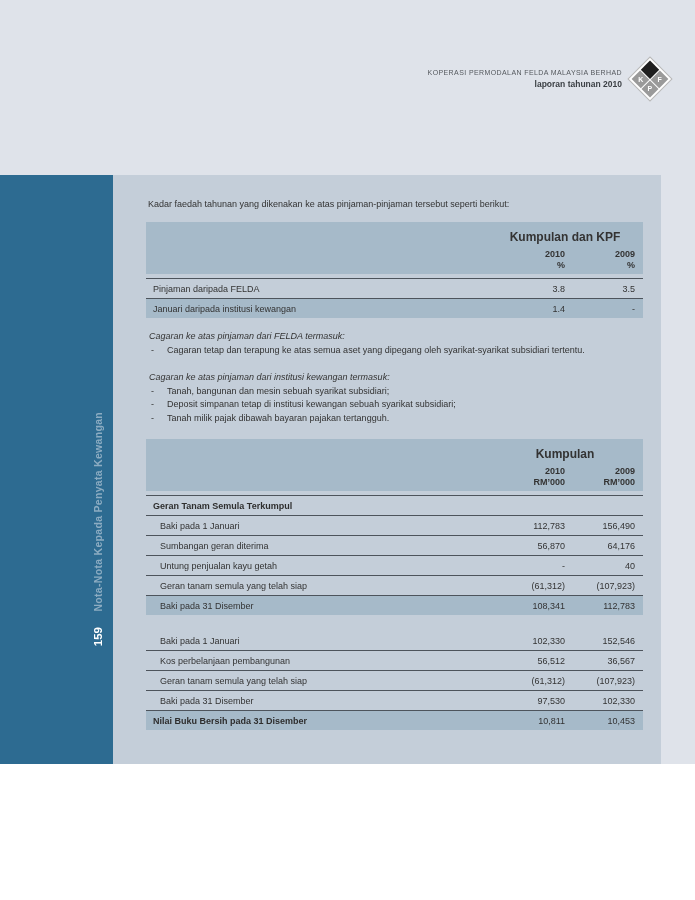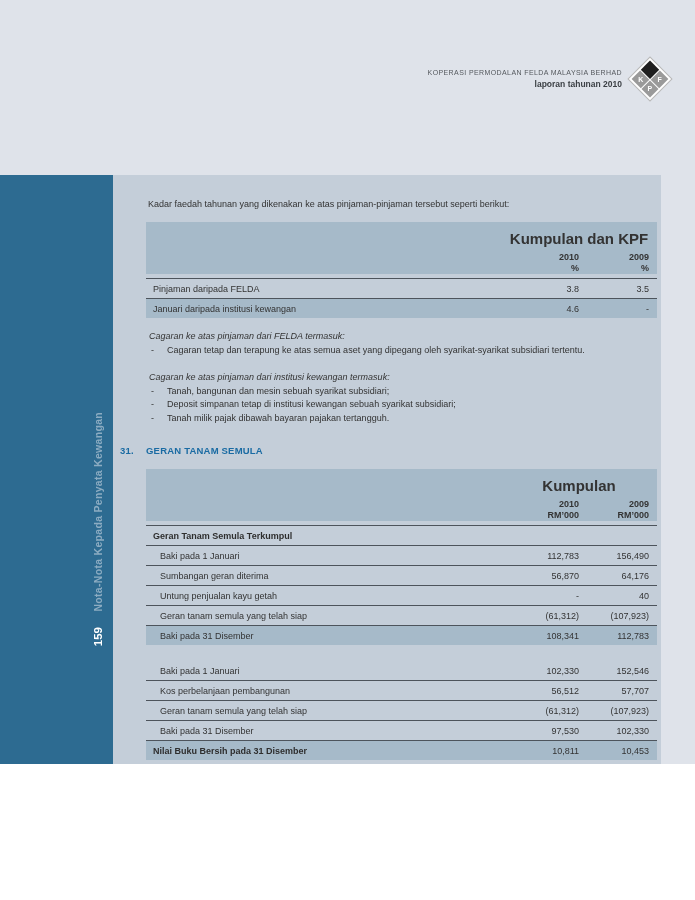--- a/index.html
+++ b/index.html
@@ -35,27 +35,27 @@
     color:var(--sidebar-label);font-weight:bold;font-size:10.5px;letter-spacing:.3px;white-space:nowrap;
   }
   .page-number{
     position:absolute;right:9px;bottom:118px;
     writing-mode:vertical-rl;transform:rotate(180deg);
     color:var(--page-number);font-weight:bold;font-size:11.5px;
   }
   
   .content{
     position:absolute;left:113px;top:175px;width:548px;bottom:0;background:var(--panel);
-    box-sizing:border-box;padding:24px 4px 0 33px;font-size:9px;
+    box-sizing:border-box;padding:24px 18px 0 33px;font-size:9px;
   }
   .intro{margin:0 0 0 2px;font-size:9px;}
   
   .table{margin-top:13px;}
   .band{background:var(--band);height:52px;box-sizing:border-box;padding:8px 8px 0 0;}
-  .band-group{width:140px;margin-left:auto;text-align:center;font-weight:bold;font-size:15px;}
+  .band-group{width:140px;margin-left:auto;text-align:center;font-weight:bold;font-size:12px;}
   .band-cols{display:flex;justify-content:flex-end;margin-top:5px;}
   .band-col{width:70px;text-align:right;font-weight:bold;font-size:9px;line-height:11px;}
   .spacer-line{height:4px;border-bottom:1px solid var(--line);}
   .trow{display:flex;align-items:center;height:19px;font-size:9px;border-bottom:1px solid var(--line);padding-right:8px;}
   .trow .label{flex:1;padding-left:7px;}
   .trow.indent .label{padding-left:14px;}
   .trow .val{width:70px;text-align:right;}
   .trow.shaded{background:var(--band);border-bottom:none;}
   .trow.gap{height:16px;border-bottom:none;background:transparent;}
   .trow.thead-row .label,.trow.bold .label{font-weight:bold;color:#2e2e2e;}
@@ -127,21 +127,21 @@
       </div>
       <div class="spacer-line"></div>
       <div id="rates-rows">
           <div class="trow">
             <span class="label">Pinjaman daripada FELDA</span>
             <span class="val">3.8</span>
             <span class="val">3.5</span>
           </div>
           <div class="trow shaded">
             <span class="label">Januari daripada institusi kewangan</span>
-            <span class="val">4.6</span>
+            <span class="val">1.4</span>
             <span class="val">-</span>
           </div>
         </div>
     </section>
 
     <div class="notes" id="notes">
         <div class="note-block">
           <p class="note-title">Cagaran ke atas pinjaman dari FELDA termasuk:</p>
           <div class="note-item">
             <span class="dash">-</span>
@@ -158,24 +158,20 @@
             <span class="dash">-</span>
             <span class="note-text">Deposit simpanan tetap di institusi kewangan sebuah syarikat subsidiari;</span>
           </div>
           <div class="note-item">
             <span class="dash">-</span>
             <span class="note-text">Tanah milik pajak dibawah bayaran pajakan tertangguh.</span>
           </div>
         </div>
       </div>
 
-    <h2 class="section-heading">
-      <span class="num">31.</span>
-      <span>GERAN TANAM SEMULA</span>
-    </h2>
 
     <section class="table">
       <div class="band">
         <div class="band-group">Kumpulan</div>
         <div class="band-cols">
           <div class="band-col">
             <div>2010</div>
             <div>RM’000</div>
           </div>
           <div class="band-col">
@@ -216,21 +212,21 @@
           </div>
           <div class="trow gap"></div>
           <div class="trow indent">
             <span class="label">Baki pada 1 Januari</span>
             <span class="val">102,330</span>
             <span class="val">152,546</span>
           </div>
           <div class="trow indent">
             <span class="label">Kos perbelanjaan pembangunan</span>
             <span class="val">56,512</span>
-            <span class="val">57,707</span>
+            <span class="val">36,567</span>
           </div>
           <div class="trow indent">
             <span class="label">Geran tanam semula yang telah siap</span>
             <span class="val">(61,312)</span>
             <span class="val">(107,923)</span>
           </div>
           <div class="trow indent">
             <span class="label">Baki pada 31 Disember</span>
             <span class="val">97,530</span>
             <span class="val">102,330</span>

